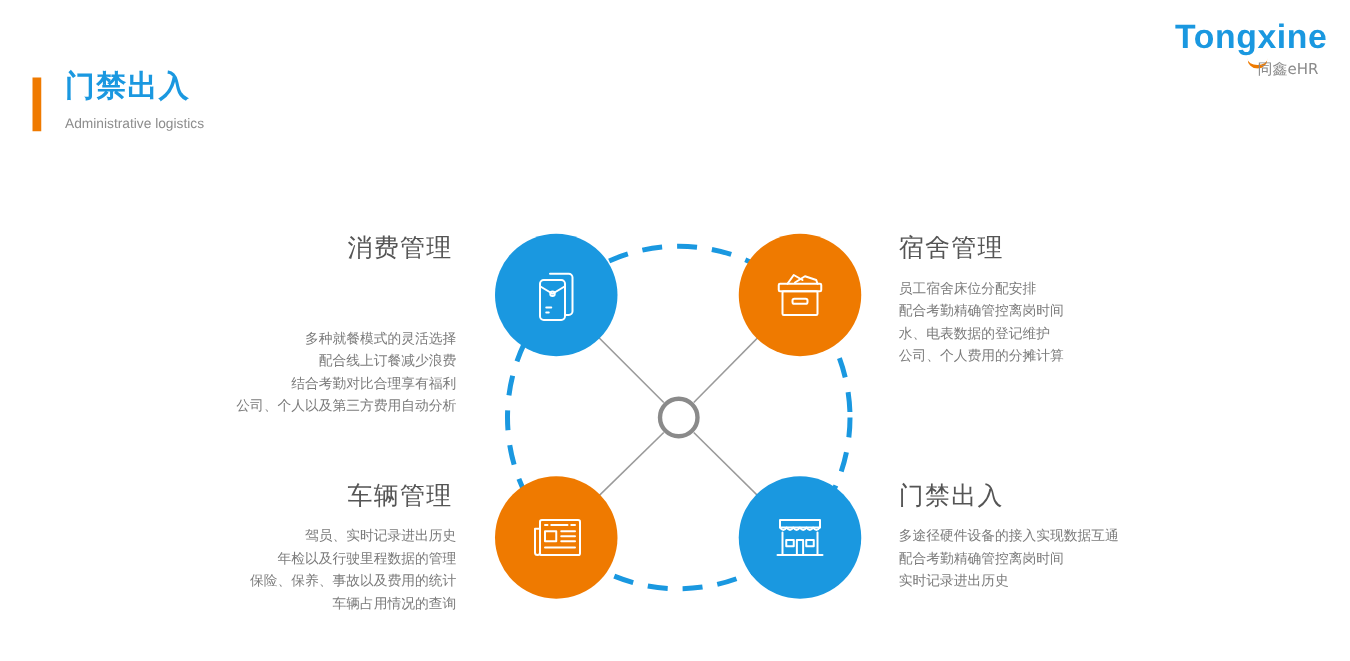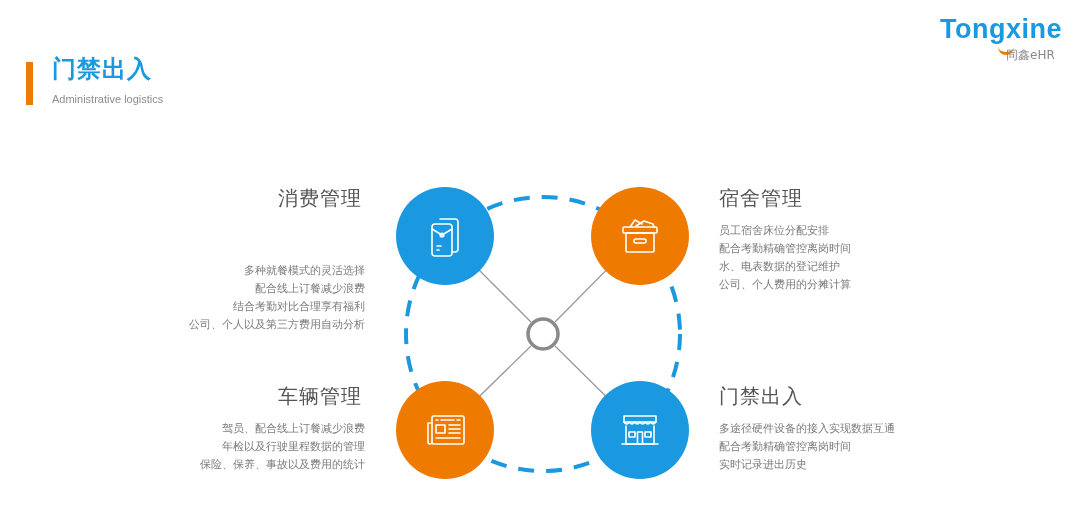--- a/index.html
+++ b/index.html
@@ -112,23 +112,24 @@
 <div class="node-title right" style="left:719px; top:185px;text-align:right;">宿舍管理</div>
 <div class="node-lines right" style="left:719px; top:222px;">
   <div>员工宿舍床位分配安排</div>
   <div>配合考勤精确管控离岗时间</div>
   <div>水、电表数据的登记维护</div>
   <div>公司、个人费用的分摊计算</div>
 </div>
 
 <div class="node-title left" style="right:718px; top:383px;">车辆管理</div>
 <div class="node-lines left" style="right:715px; top:420px;">
-  <div>驾员、配合线上订餐减少浪费</div>
+  <div>驾员、实时记录进出历史</div>
   <div>年检以及行驶里程数据的管理</div>
   <div>保险、保养、事故以及费用的统计</div>
+  <div>车辆占用情况的查询</div>
 </div>
 
 <div class="node-title right" style="left:719px; top:383px;">门禁出入</div>
 <div class="node-lines right" style="left:719px; top:420px;">
   <div>多途径硬件设备的接入实现数据互通</div>
   <div>配合考勤精确管控离岗时间</div>
   <div>实时记录进出历史</div>
 </div>
 
 </body></html>

